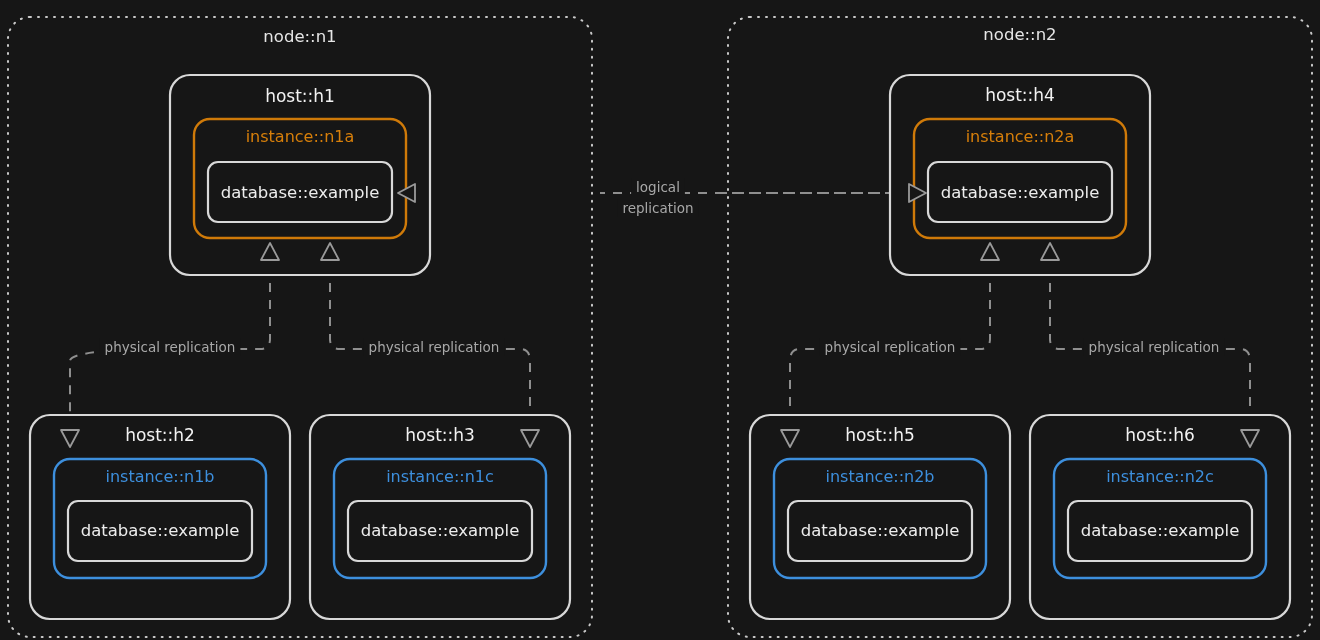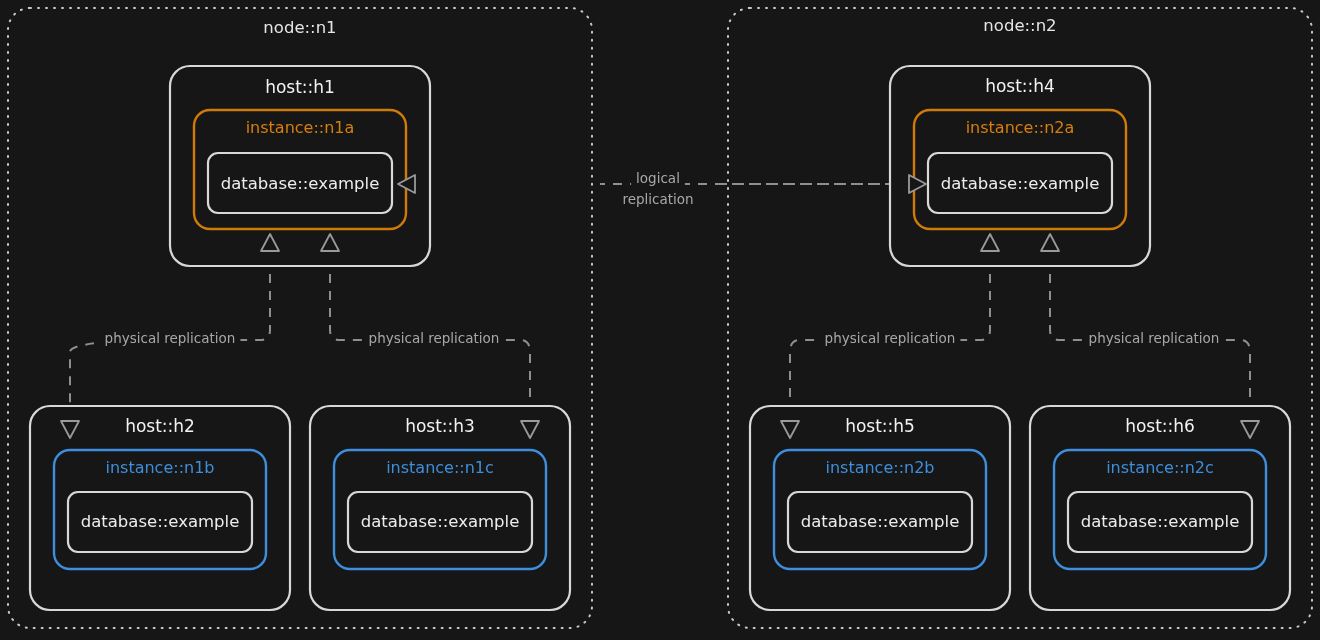--- a/index.html
+++ b/index.html
@@ -12,20 +12,21 @@
     width: 1320px;
     height: 640px;
     overflow: hidden;
     font-family: "DejaVu Sans", sans-serif;
   }
   #diagram-root {
     position: relative;
     width: 1320px;
     height: 452px;
     background: #161616;
+    margin-top: 9px;
   }
   svg#diagram-canvas {
     display: block;
     width: 1320px;
     height: 640px;
   }
   .node-boundary {
     fill: none;
     stroke: #c9c9c9;
     stroke-width: 2;

